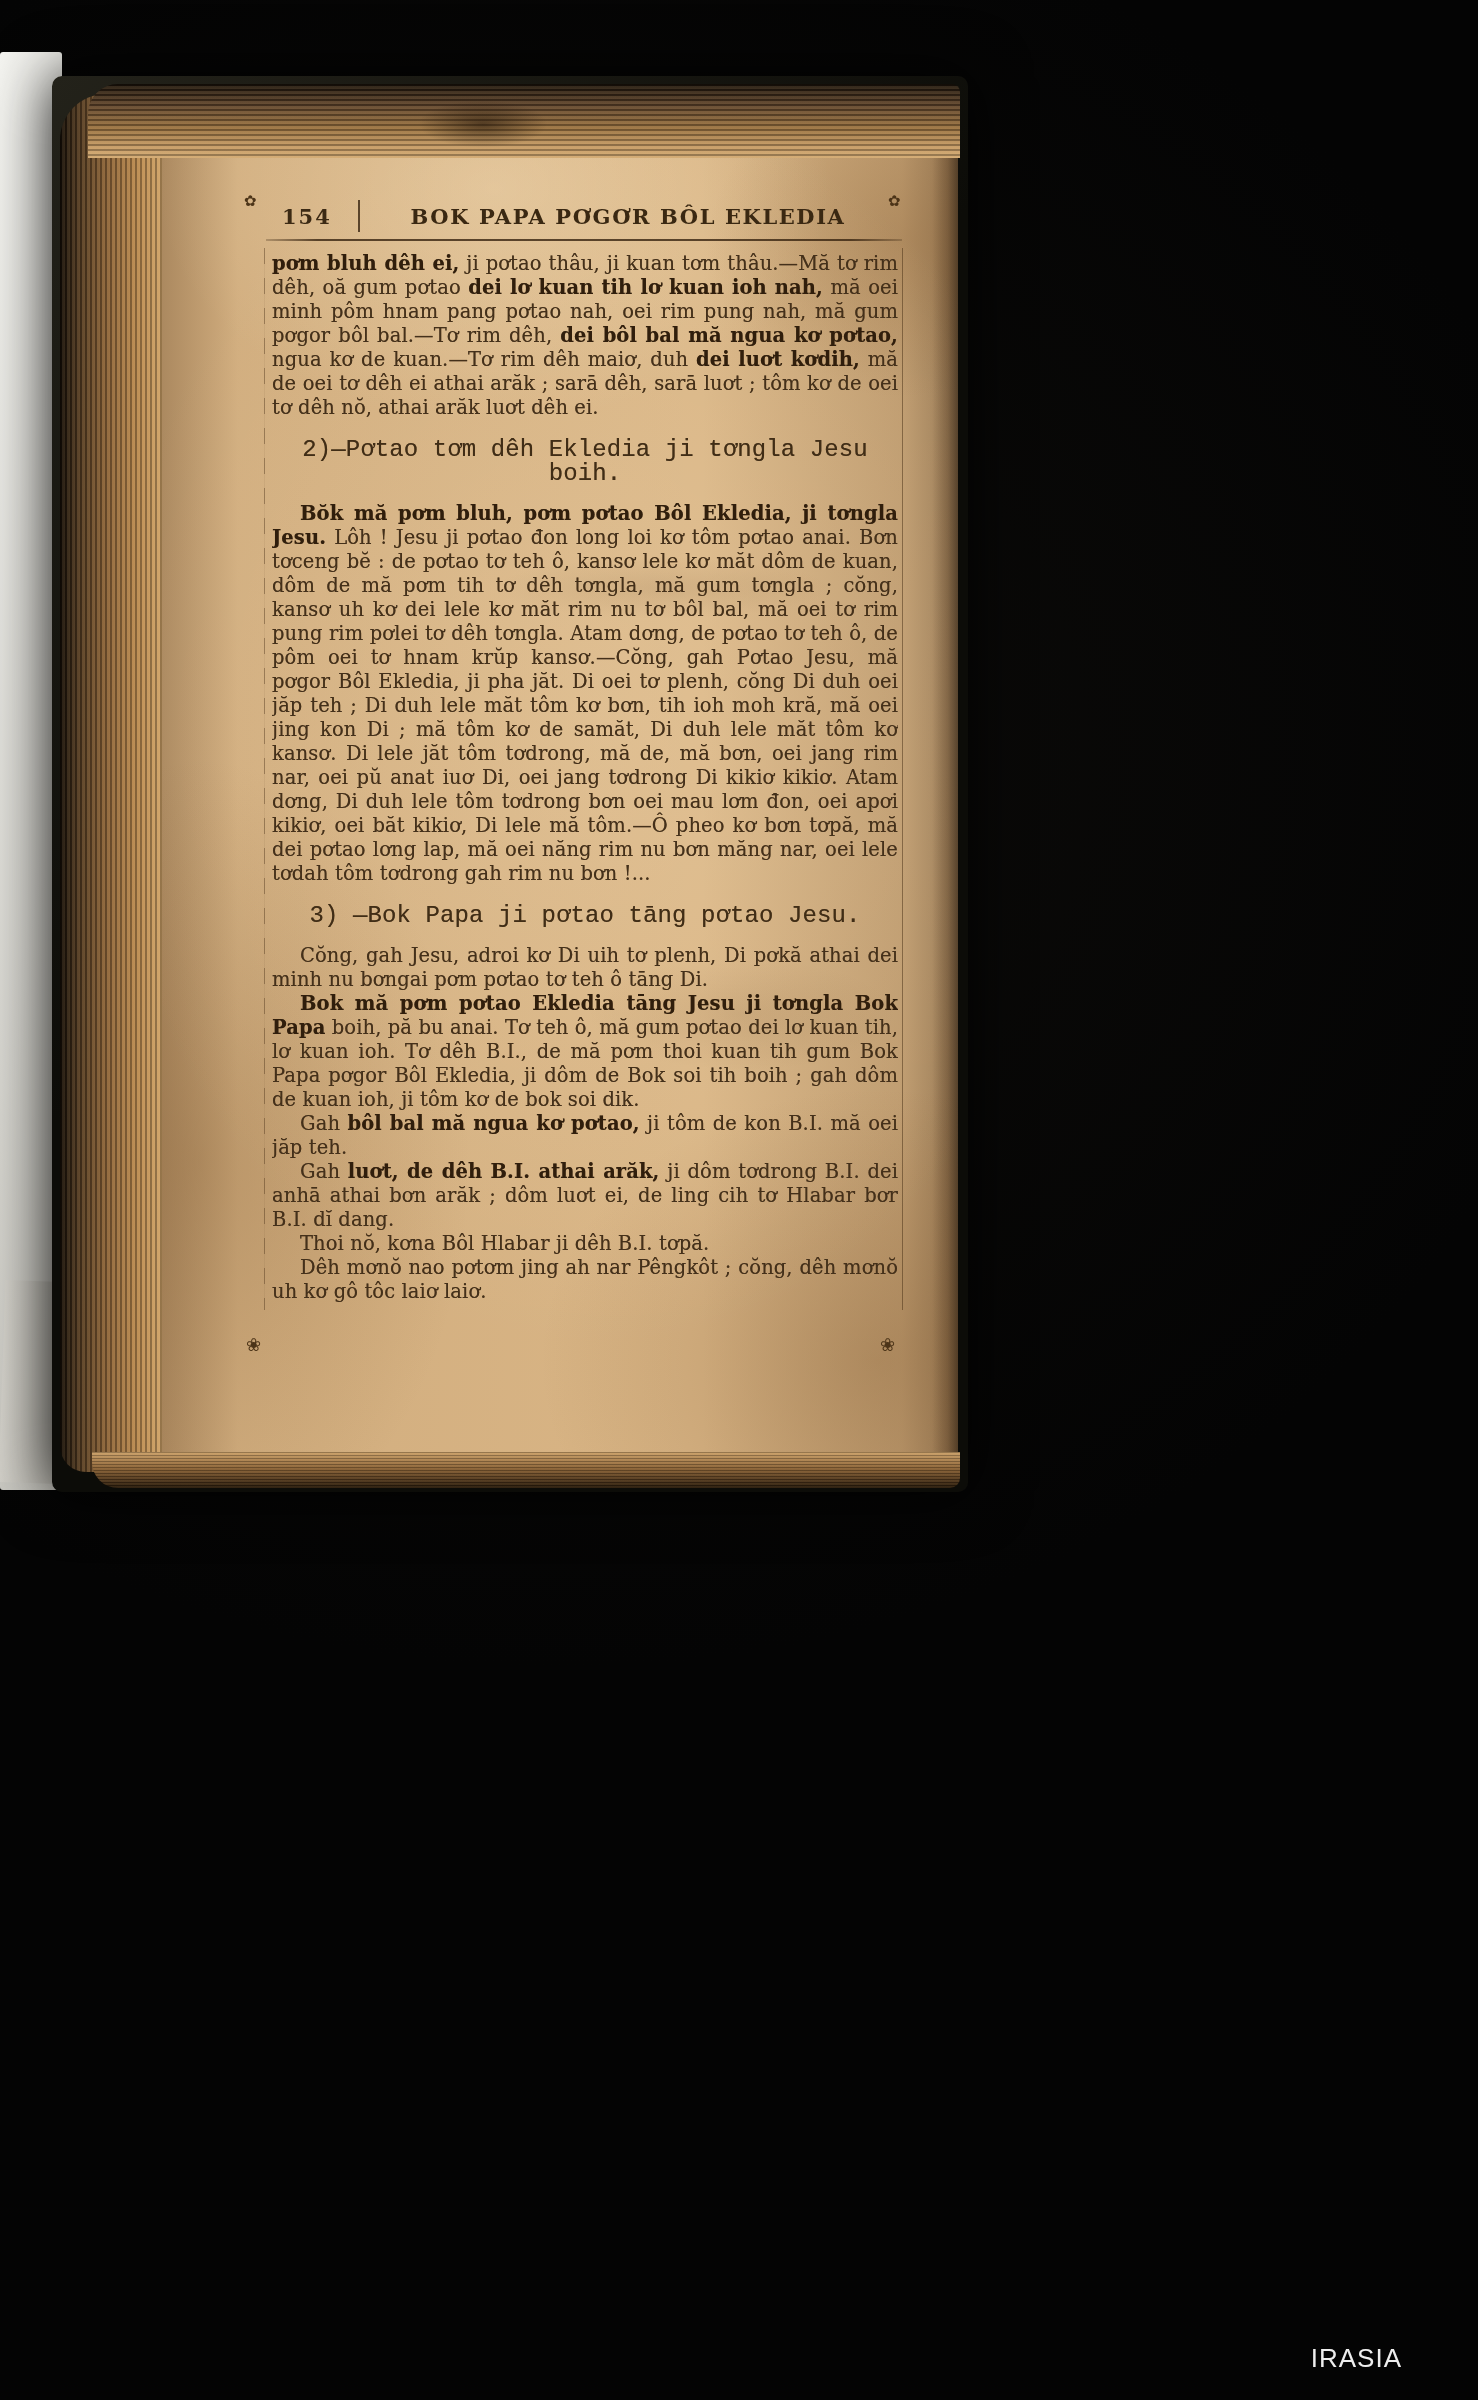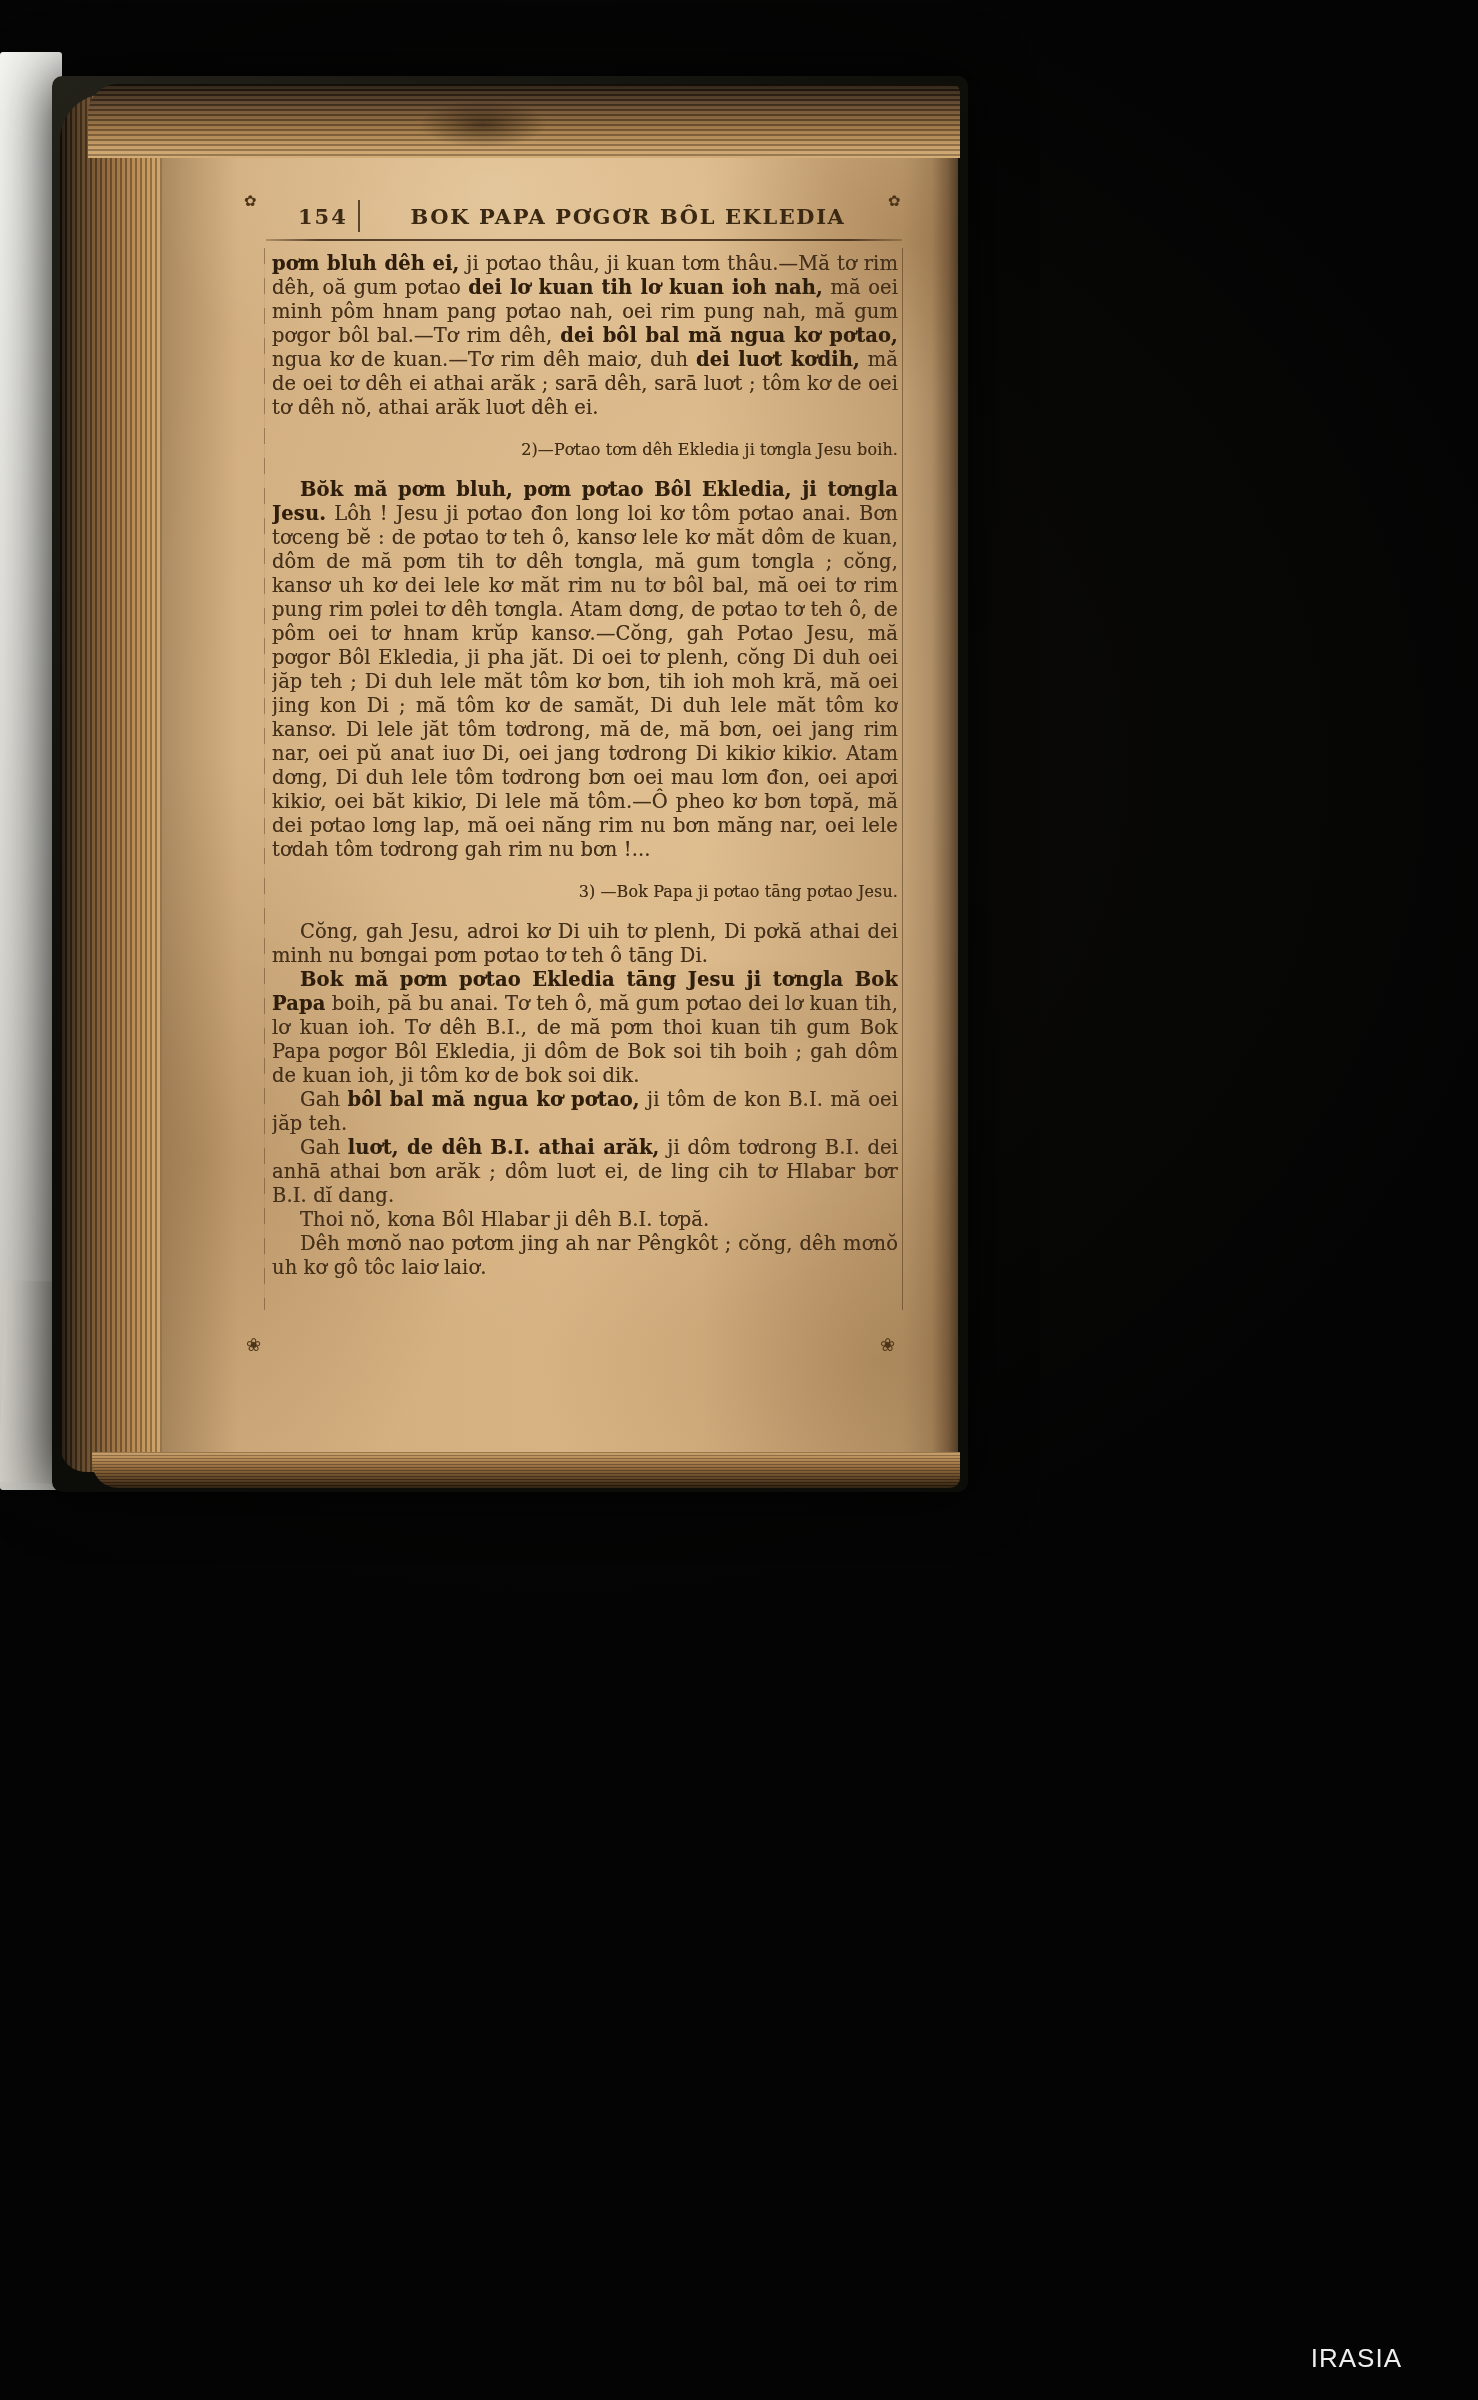--- a/index.html
+++ b/index.html
@@ -82,21 +82,21 @@
     font-family: "DejaVu Sans", sans-serif;
     color: #4c3418; font-size: 15px; line-height: 1;
   }
   .orn.tl { left: 86px;  top: 72px; }
   .orn.tr { left: 730px; top: 72px; }
   .orn.bl { left: 88px;  top: 1214px; font-size: 18px; }
   .orn.br { left: 722px; top: 1214px; font-size: 18px; }
 
   .header { position: absolute; left: 108px; top: 78px; width: 636px; height: 34px; }
   .page-number {
-    position: absolute; left: 32px; top: 4px;
+    position: absolute; left: 16px; top: 4px;
     font-size: 21px; font-weight: bold; letter-spacing: 2px; color: #3c2a14;
   }
   .header-divider {
     position: absolute; left: 92px; top: 0; width: 2px; height: 32px;
     background: rgba(58,38,18,.8);
   }
   .header-title {
     position: absolute; left: 100px; right: 12px; top: 4px; text-align: center;
     font-size: 21px; font-weight: bold; letter-spacing: 1.6px; color: #3a2812;
   }
@@ -119,23 +119,23 @@
   .page-body {
     position: absolute; left: 114px; top: 130px; width: 626px; height: 1090px;
     overflow: hidden;
     color: #44301a; font-size: 19.5px; line-height: 24px;
     text-align: justify; letter-spacing: .1px;
     text-shadow: 0 0 .4px rgba(60,40,20,.55);
   }
   .page-body .paragraph { margin: 0; }
   .page-body .paragraph.indent { text-indent: 28px; }
   .page-body .heading {
-    text-align: right; text-indent: 0;
+    text-align: center; text-indent: 0;
     margin: 18px 0 16px;
-    font-size: 16px; color: #402d16;
+    font-size: 24px; color: #402d16; font-family: Liberation Mono, monospace;
   }
   .page-body .bold { font-weight: bold; color: #301e0c; }
 
   .watermark {
     position: absolute; right: 76px; bottom: 26px;
     font-family: "Liberation Sans", sans-serif;
     font-size: 26px; letter-spacing: 1px; color: #eeeeee; margin-left: 15px;
   }
 </style>
 </head>

